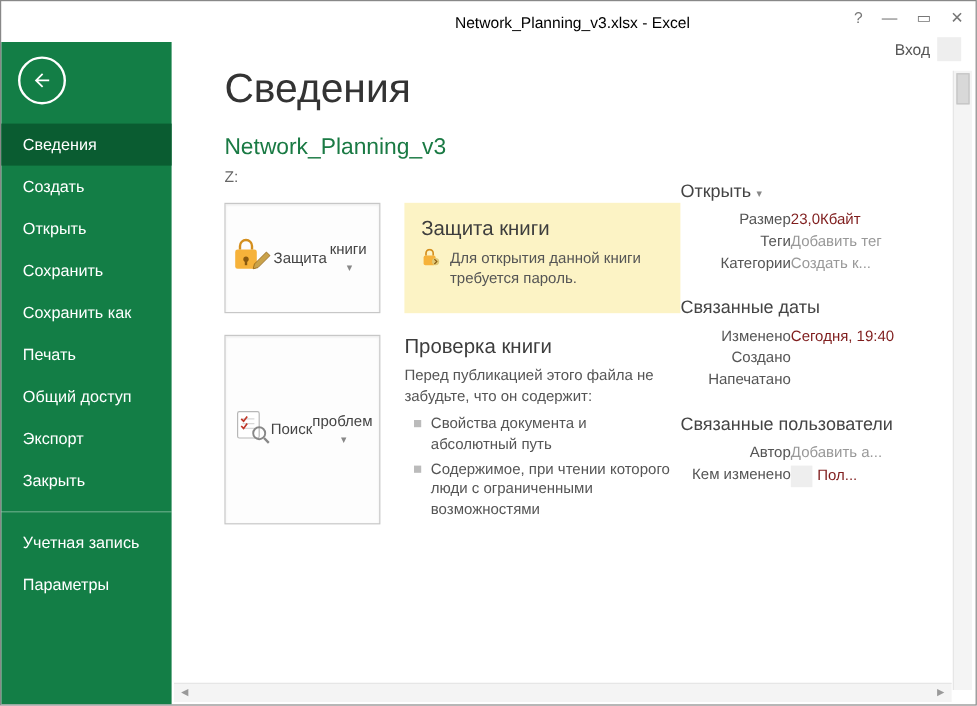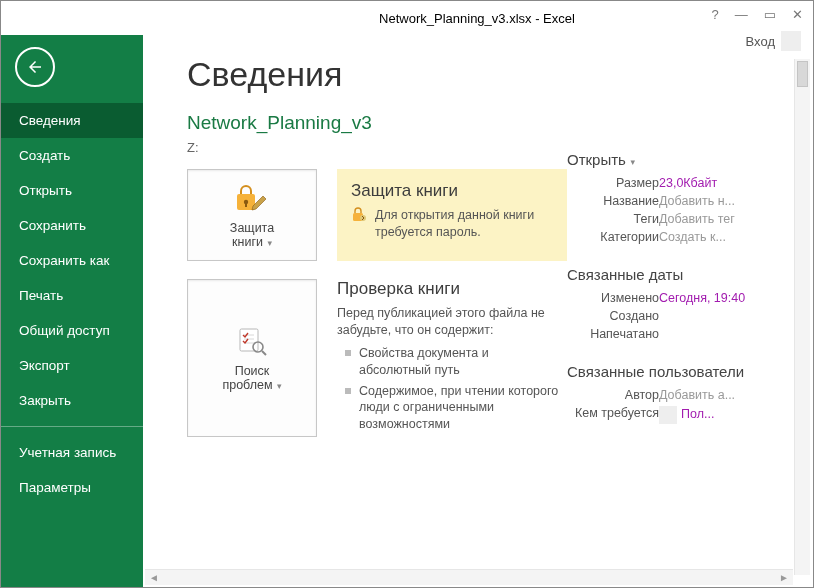--- a/index.html
+++ b/index.html
@@ -22,41 +22,41 @@
 
   .content { flex: 1; padding: 20px 0 0 44px; display: flex; position: relative; overflow: hidden;}
   .main-col { width: 380px; }
   .side-col { width: 220px; padding-top: 96px; }
 
   h1 { font-weight: 200; font-size: 34px; color: #333; margin-bottom: 18px;}
   .doc-title { color: #1a7a44; font-size: 19px; margin-bottom: 6px; }
   .doc-path { color: #666; font-size: 13px; margin-bottom: 14px;}
 
   .section-row { display: flex; gap: 20px; margin-bottom: 18px; }
-  .big-btn { width: 130px; min-height: 92px; border: 1px solid #c7c7c7; background: #fdfdfd; display: flex; flex-direction: column; align-items: center; justify-content: center; padding: 10px 6px; text-align: center; font-size: 12.5px; color: #444; cursor: pointer; box-shadow: 0 1px 2px rgba(0,0,0,0.08) inset, 0 1px 0 #fff;}
+  .big-btn { width: 130px; min-height: 92px; border: 1px solid #c7c7c7; background: #fdfdfd; display: flex; flex-direction: row; align-items: center; justify-content: center; padding: 10px 6px; text-align: center; font-size: 12.5px; color: #444; cursor: pointer; box-shadow: 0 1px 2px rgba(0,0,0,0.08) inset, 0 1px 0 #fff;}
   .big-btn .icon-slot { height: 36px; display:flex; align-items:center; justify-content:center; margin-bottom:4px;}
   .big-btn .caret { font-size: 9px; color:#888; margin-left:2px;}
 
   .protect-box { flex: 1; background: #fcf3c5; padding: 12px 14px; border: none;}
   .protect-box h3 { font-weight: 400; font-size: 17px; color: #3d3d3d; margin-bottom: 6px;}
   .protect-desc { display: flex; gap: 8px; font-size: 12.5px; color: #555; line-height: 1.35;}
   .mini-lock { flex: none; }
 
   .inspect-box { flex: 1; padding: 0 4px 0 0;}
   .inspect-box h3 { font-weight: 400; font-size: 17px; color: #3d3d3d; margin-bottom: 6px;}
   .inspect-box p { font-size: 12.5px; color: #555; margin-bottom: 6px; line-height:1.35;}
   .inspect-box ul { list-style: none; margin-left: 4px;}
   .inspect-box li { font-size: 12.5px; color: #555; padding-left: 18px; position: relative; margin-bottom: 4px; line-height:1.35;}
   .inspect-box li::before { content:""; position:absolute; left:4px; top:5px; width:6px; height:6px; background:#bbb;}
 
   .props h4 { font-weight: 400; font-size: 15px; color: #444; margin-bottom: 8px;}
   .props h4 .caret { font-size:9px; color:#888; margin-left:2px;}
   .prop-row { display: flex; font-size: 12.5px; margin-bottom: 4px; text-align: right;}
   .prop-label { width: 92px; color: #555;}
-  .prop-value { color: #a21caf;}
+  .prop-value { color: #7f1d1d;}
   .prop-placeholder { color: #999;}
   .props-section { margin-bottom: 22px;}
   .author-avatar { width:18px; height:18px; background:#eee; display:inline-block; vertical-align:middle; margin-right:4px;}
 
   .scrollbar-v { position:absolute; right:3px; top:58px; bottom:12px; width:16px; background:#f4f4f4; border-left:1px solid #e6e6e6;}
   .scrollbar-v .thumb { position:absolute; left:2px; right:2px; top:2px; height:26px; background:#d8d8d8; border:1px solid #c4c4c4;}
   .scrollbar-h { position:absolute; left:144px; right:20px; bottom:2px; height:16px; background:#f4f4f4; border-top:1px solid #e6e6e6;}
   .scrollbar-h .arrow { position:absolute; top:0; bottom:0; width:18px; display:flex; align-items:center; justify-content:center; color:#999; font-size:10px;}
   .scrollbar-h .arrow.left{left:0;} .scrollbar-h .arrow.right{right:0;}
 </style>
@@ -161,24 +161,20 @@
     </div>
 
     <div class="side-col">
       <div class="props props-section">
         <h4><span>Открыть</span><span class="caret"> ▾</span></h4>
         <div class="prop-row">
             <span class="prop-label">Размер</span>
             <span class="prop-value">23,0Кбайт</span>
           </div>
         <div class="prop-row">
-            <span class="prop-label">Название</span>
-            <span class="prop-placeholder">Добавить н...</span>
-          </div>
-        <div class="prop-row">
             <span class="prop-label">Теги</span>
             <span class="prop-placeholder">Добавить тег</span>
           </div>
         <div class="prop-row">
             <span class="prop-label">Категории</span>
             <span class="prop-placeholder">Создать к...</span>
           </div>
       </div>
 
       <div class="props props-section">
@@ -197,21 +193,21 @@
           </div>
       </div>
 
       <div class="props props-section">
         <h4>Связанные пользователи</h4>
         <div class="prop-row">
             <span class="prop-label">Автор</span>
             <span class="prop-placeholder">Добавить а...</span>
           </div>
         <div class="prop-row">
-            <span class="prop-label">Кем требуется</span>
+            <span class="prop-label">Кем изменено</span>
             <span class="prop-value"><span class="author-avatar"></span><span>Пол...</span></span>
           </div>
       </div>
     </div>
 
   </div>
 </div>
 
 <div class="scrollbar-v">
     <div class="thumb"></div>

